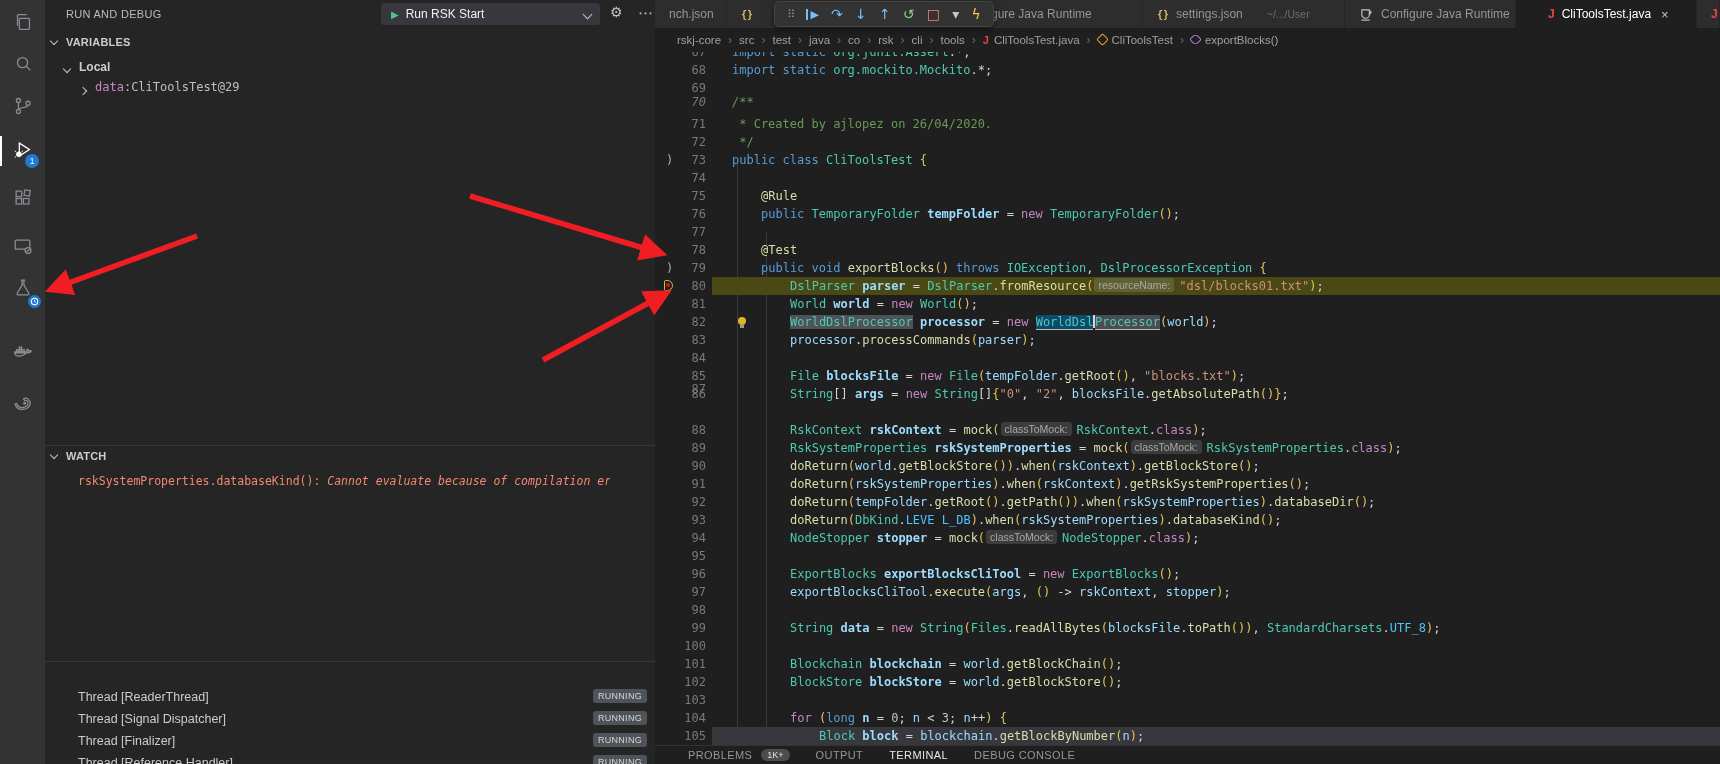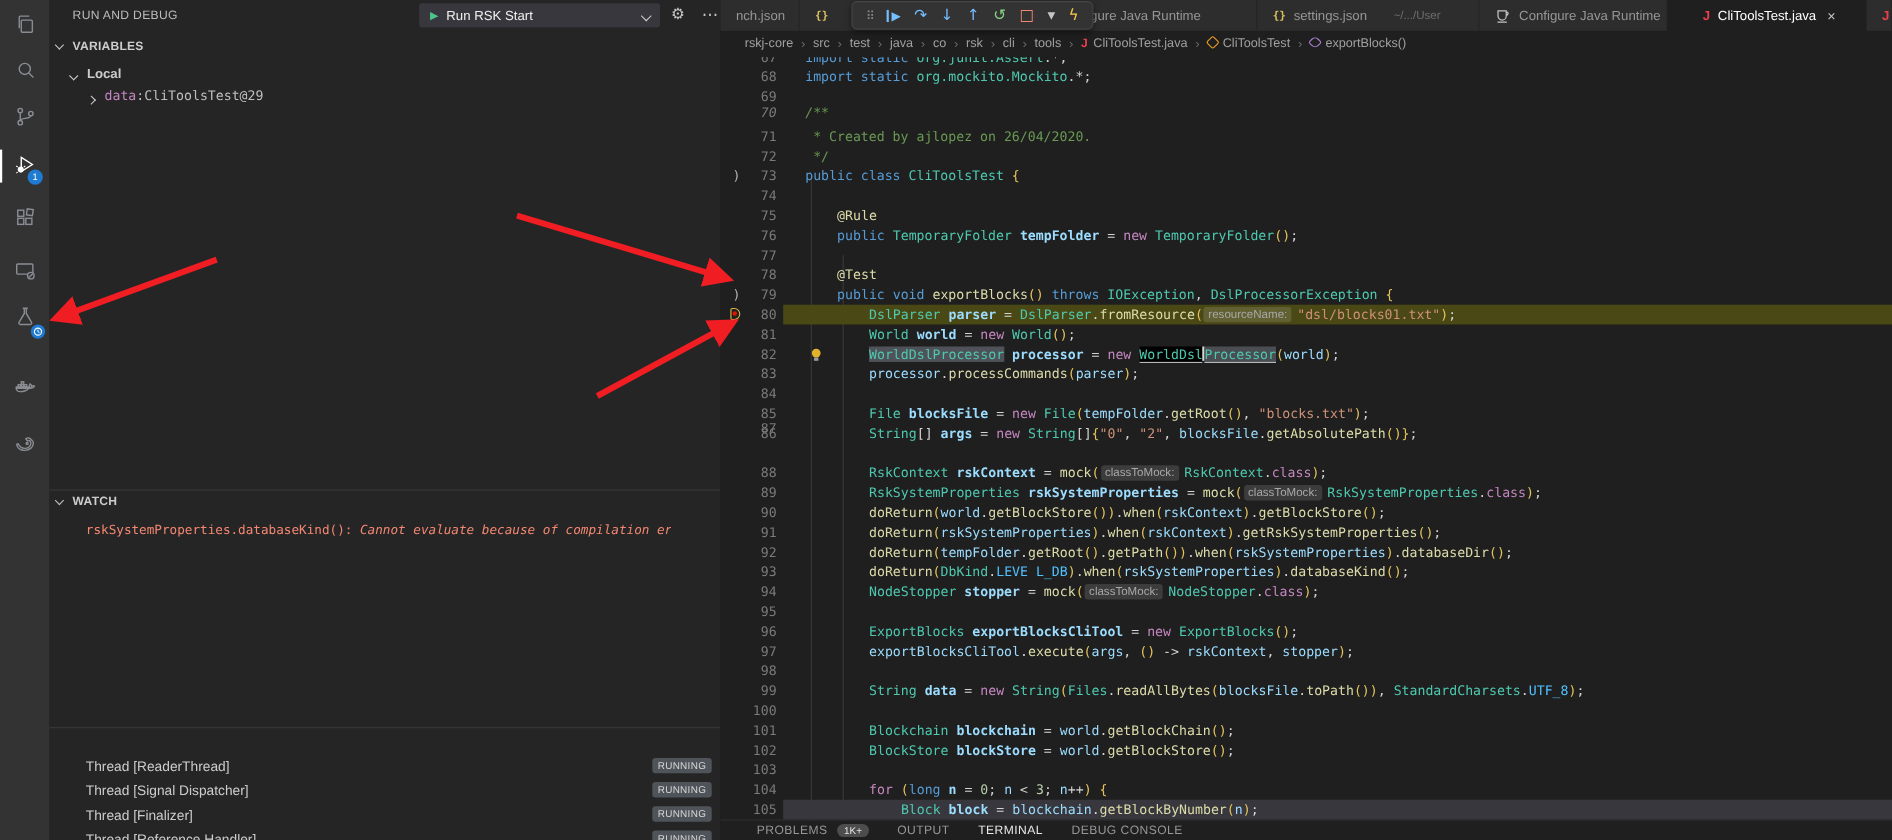--- a/index.html
+++ b/index.html
@@ -74,21 +74,21 @@
   .band-gray{background:#37373d;}
   .lnum{position:absolute;left:20px;width:31px;text-align:right;color:#7a7a7a;font-size:12px;}
   .lfold{position:absolute;left:11px;color:#b0b0b0;font-size:12px;}
   .lcode{position:absolute;top:0;}
   .indent-guide{position:absolute;width:1px;background:#3a3a3a;z-index:0;}
   .tk-k{color:#569cd6}.tk-c{color:#c586c0}.tk-t{color:#4ec9b0}.tk-f{color:#dcdcaa}
   .tk-v{color:#9cdcfe}.tk-vb{color:#9cdcfe;font-weight:bold}.tk-s{color:#ce9178}
   .tk-n{color:#b5cea8}.tk-cm{color:#6a9955}.tk-an{color:#dcdcaa}.tk-p{color:#d4d4d4}
   .tk-b{color:#e3c35c}.tk-cn{color:#4fc1ff}
   .tk-thl{color:#4ec9b0;background:#4f5359;}
-  .tk-tsel{color:#4ec9b0;background:#000000;border-bottom:1px solid #b8b8b8;}
+  .tk-tsel{color:#4ec9b0;background:#0c4a6e;border-bottom:1px solid #b8b8b8;}
   .tk-thl2{color:#4ec9b0;background:#4a4e52;border-bottom:1px solid #b8b8b8;}
   .tk-cur{display:inline-block;width:1.5px;height:13px;background:#d7d7d7;vertical-align:-2px;}
   .chip{display:inline-block;background:rgba(255,255,255,.13);color:#a8a8a8;border-radius:3px;
     font-size:10.5px;font-family:"Liberation Sans",sans-serif;padding:0 4px;margin:0 5px 0 1px;
     line-height:14px;vertical-align:1px;}
   .gut-marker{position:absolute;left:9px;top:3px;width:9px;height:11px;border:1.6px solid #dcb84a;
     border-radius:2px 7px 7px 2px;box-sizing:border-box;}
   .gut-marker::after{content:"";position:absolute;left:1.4px;top:2.4px;width:4px;height:4px;
     border-radius:50%;background:#e51400;}
   .gut-bulb{position:absolute;left:83px;top:4px;width:8px;height:8px;background:#e2b32a;border-radius:50%;}

